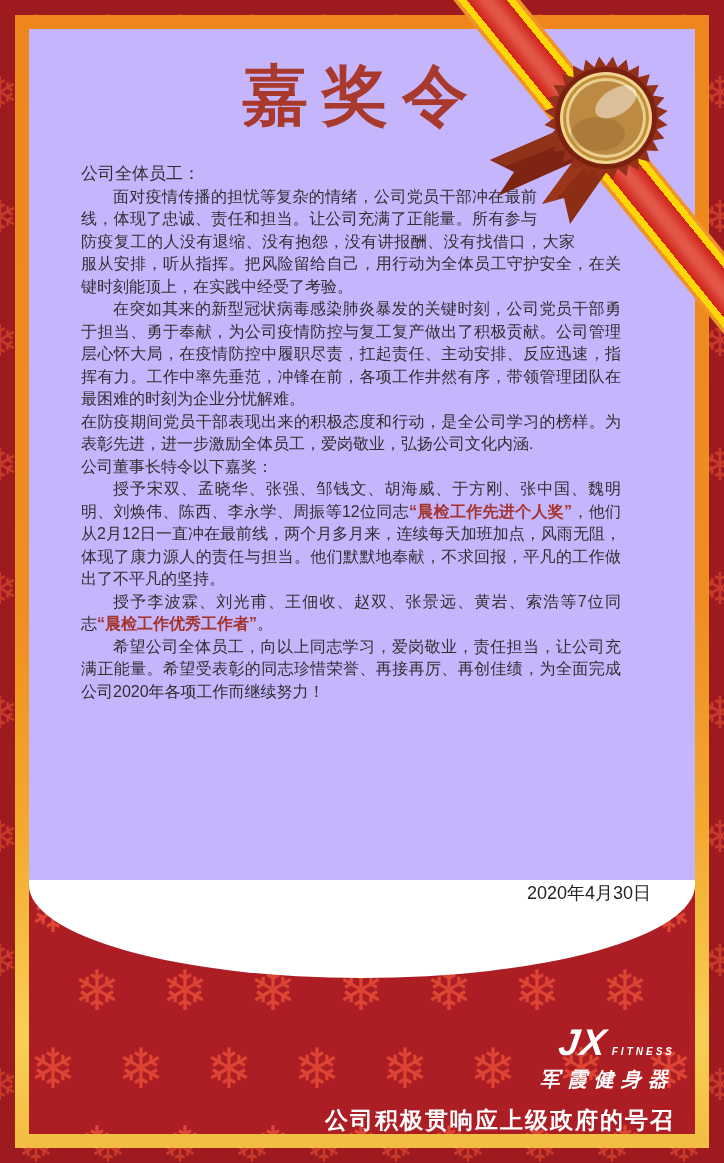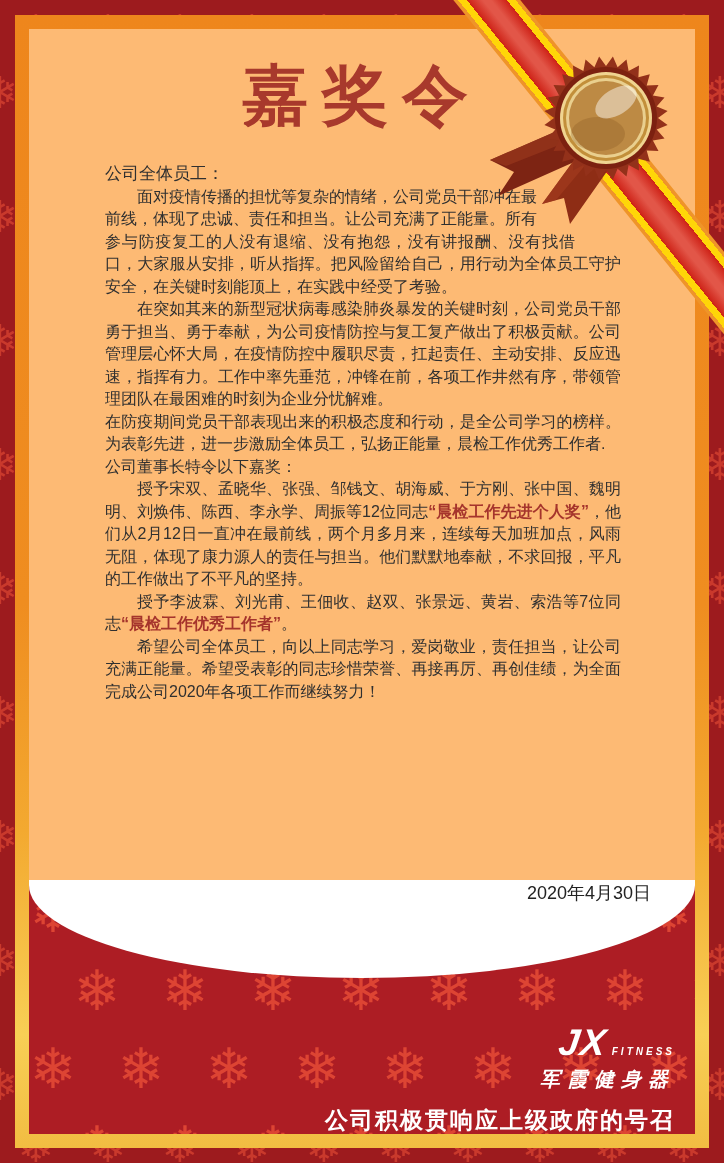--- a/index.html
+++ b/index.html
@@ -13,30 +13,30 @@
     user-select:none;pointer-events:none;
   }
   
   .frame{
     position:absolute;left:15px;top:15px;right:15px;bottom:15px;
     background:linear-gradient(180deg,#ee861c 0%,#ef8d20 52%,#f3a930 72%,#f8cf55 90%,#f2bd42 100%);
   }
   
   .page{
     position:absolute;left:29px;top:29px;right:29px;bottom:29px;
-    background:#fdba74;overflow:hidden;
+    background:#c4b5fd;overflow:hidden;
   }
   .title{
     margin:26px 0 20px 0;text-align:center;
     font-family:"DejaVu Serif","Liberation Serif",serif;
     font-weight:bold;font-size:66px;line-height:80px;letter-spacing:14px;
     color:#a8392c;
   }
   .content{
-    padding:8px 74px 0 76px;font-size:16px;line-height:22.5px;color:#303030;
+    padding:8px 74px 0 52px;font-size:16px;line-height:22.5px;color:#303030;
     text-align:justify;
   }
   .sp1{float:right;clear:right;width:84px;height:46px;}
   .sp2{float:right;clear:right;width:46px;height:23px;}
   .greeting{font-size:17px;}
   .para{margin:0;}
   .para.ind{text-indent:2em;}
   .award{color:#a5342c;font-weight:bold;}
   .sign-block{
     position:absolute;right:44px;top:851px;text-align:center;z-index:2;
@@ -110,21 +110,21 @@
 
     <div class="title">嘉奖令</div>
 
     <div class="content">
       <div class="sp1"></div>
       <div class="sp2"></div>
       <p class="para greeting">公司全体员工：</p>
       <div id="paragraphs">
           <p class="para ind"><span>面对疫情传播的担忧等复杂的情绪，公司党员干部冲在最前线，体现了忠诚、责任和担当。让公司充满了正能量。所有参与防疫复工的人没有退缩、没有抱怨，没有讲报酬、没有找借口，大家服从安排，听从指挥。把风险留给自己，用行动为全体员工守护安全，在关键时刻能顶上，在实践中经受了考验。</span></p>
           <p class="para ind"><span>在突如其来的新型冠状病毒感染肺炎暴发的关键时刻，公司党员干部勇于担当、勇于奉献，为公司疫情防控与复工复产做出了积极贡献。公司管理层心怀大局，在疫情防控中履职尽责，扛起责任、主动安排、反应迅速，指挥有力。工作中率先垂范，冲锋在前，各项工作井然有序，带领管理团队在最困难的时刻为企业分忧解难。</span></p>
-          <p class="para"><span>在防疫期间党员干部表现出来的积极态度和行动，是全公司学习的榜样。为表彰先进，进一步激励全体员工，弘扬正能量，晨检工作优秀工作者.</span></p>
+          <p class="para"><span>在防疫期间党员干部表现出来的积极态度和行动，是全公司学习的榜样。为表彰先进，进一步激励全体员工，爱岗敬业，弘扬公司文化内涵.</span></p>
           <p class="para"><span>公司董事长特令以下嘉奖：</span></p>
           <p class="para ind"><span>授予宋双、孟晓华、张强、邹钱文、胡海威、于方刚、张中国、魏明明、刘焕伟、陈西、李永学、周振等12位同志</span><span class="award">“晨检工作先进个人奖”</span><span>，他们从2月12日一直冲在最前线，两个月多月来，连续每天加班加点，风雨无阻，体现了康力源人的责任与担当。他们默默地奉献，不求回报，平凡的工作做出了不平凡的坚持。</span></p>
           <p class="para ind"><span>授予李波霖、刘光甫、王佃收、赵双、张景远、黄岩、索浩等7位同志</span><span class="award">“晨检工作优秀工作者”</span><span>。</span></p>
           <p class="para ind"><span>希望公司全体员工，向以上同志学习，爱岗敬业，责任担当，让公司充满正能量。希望受表彰的同志珍惜荣誉、再接再厉、再创佳绩，为全面完成公司2020年各项工作而继续努力！</span></p>
         </div>
     </div>
 
     <div class="sign-block">
       <div>2020年4月30日</div>
     </div>

